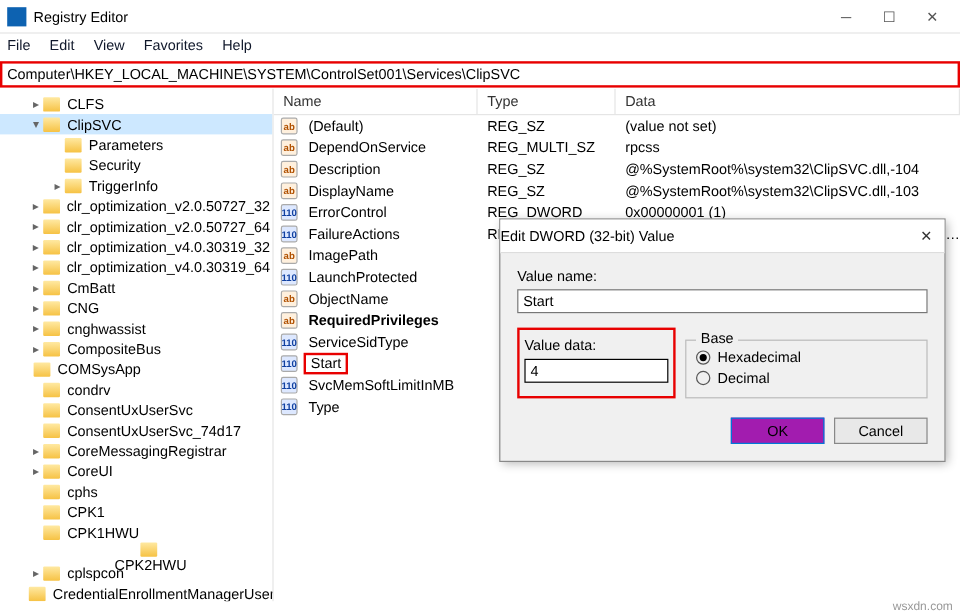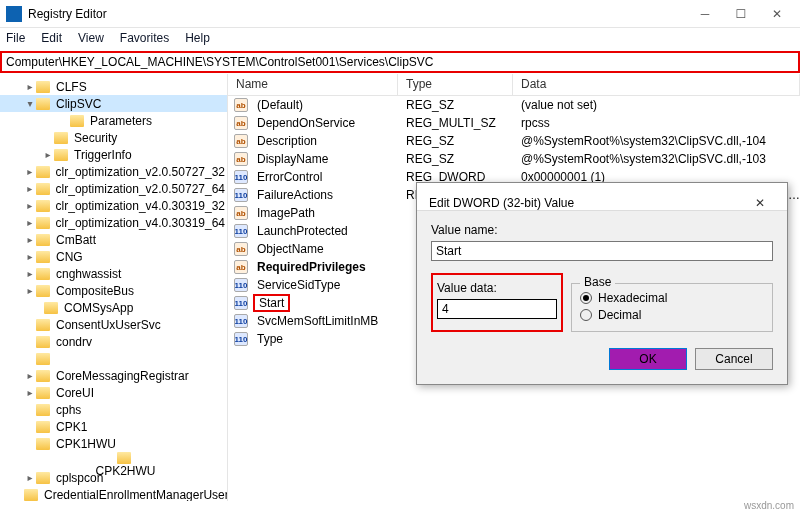--- a/index.html
+++ b/index.html
@@ -26,21 +26,21 @@
 .col-n{width:170px;}.col-t{width:115px;}.col-d{flex:1;}
 .list-row{display:flex;height:18px;align-items:center;}
 .list-row .cell-n{width:170px;display:flex;align-items:center;padding-left:6px;white-space:nowrap;}
 .list-row .cell-t{width:115px;padding-left:8px;}
 .list-row .cell-d{flex:1;padding-left:8px;white-space:nowrap;overflow:hidden;text-overflow:ellipsis;}
 .val-icon{width:14px;height:14px;display:inline-flex;align-items:center;justify-content:center;font-size:8px;font-weight:bold;border:1px solid #aaa;border-radius:2px;margin-right:5px;flex-shrink:0;}
 .val-icon.str{background:#fff0dd;color:#b05000;}
 .val-icon.bin{background:#dde8ff;color:#1040a0;}
 .start-highlight{border:2.5px solid #e80000;}
 .dialog{position:absolute;left:416px;top:182px;width:372px;background:#f0f0f0;border:1px solid #888;box-shadow:2px 2px 8px rgba(0,0,0,.3);}
-.dlg-title{height:28px;display:flex;align-items:flex-end;padding:0 12px;background:#fff;border-bottom:1px solid #ddd;}
+.dlg-title{height:28px;display:flex;align-items:center;padding:0 0;background:#fff;border-bottom:1px solid #ddd;}
 .dlg-title .t{flex:1;}
 .dlg-close{width:30px;text-align:center;color:#333;}
 .dlg-body{padding:10px 14px;}
 .dlg-label{margin:2px 0 4px;color:#000;}
 .dlg-input{width:100%;border:1px solid #777;background:#fff;height:20px;padding:0 4px;margin-bottom:8px;}
 .dlg-row{display:flex;gap:8px;margin-top:4px;}
 .vd-box{border:2.5px solid #e80000;padding:4px 4px 6px 4px;width:132px;}
 .vd-input{width:100%;border:1px solid #000;height:20px;padding:0 4px;background:#fff;}
 .base-group{flex:1;border:1px solid #bbb;padding:4px 8px 6px;position:relative;margin-top:10px;}
 .base-title{position:absolute;top:-9px;left:8px;background:#f0f0f0;padding:0 4px;}
@@ -82,21 +82,21 @@
       <div class="tree-item" style="padding-left: 24px;">
         <span class="expander">▸</span>
         <span class="folder-icon"></span>
         <span class="label">CLFS</span>
       </div>
       <div class="tree-item selected" style="padding-left: 24px;">
         <span class="expander">▾</span>
         <span class="folder-icon"></span>
         <span class="label">ClipSVC</span>
       </div>
-      <div class="tree-item" style="padding-left: 58px;">
+      <div class="tree-item" style="padding-left: 42px;">
         <span class="expander"></span>
         <span class="folder-icon"></span>
         <span class="label">Parameters</span>
       </div>
       <div class="tree-item" style="padding-left: 42px;">
         <span class="expander"></span>
         <span class="folder-icon"></span>
         <span class="label">Security</span>
       </div>
       <div class="tree-item" style="padding-left: 42px;">
@@ -137,38 +137,39 @@
       <div class="tree-item" style="padding-left: 24px;">
         <span class="expander">▸</span>
         <span class="folder-icon"></span>
         <span class="label">cnghwassist</span>
       </div>
       <div class="tree-item" style="padding-left: 24px;">
         <span class="expander">▸</span>
         <span class="folder-icon"></span>
         <span class="label">CompositeBus</span>
       </div>
-      <div class="tree-item" style="padding-left: 32px;">
+      <div class="tree-item" style="padding-left: 16px;">
         <span class="expander"></span>
         <span class="folder-icon"></span>
         <span class="label">COMSysApp</span>
       </div>
       <div class="tree-item" style="padding-left: 24px;">
         <span class="expander"></span>
         <span class="folder-icon"></span>
+        <span class="label">condrv</span>
+      </div>
+      <div class="tree-item" style="padding-left: 24px;">
+        <span class="expander"></span>
+        <span class="folder-icon"></span>
         <span class="label">ConsentUxUserSvc</span>
       </div>
       <div class="tree-item" style="padding-left: 24px;">
         <span class="expander"></span>
         <span class="folder-icon"></span>
-        <span class="label">condrv</span>
-      </div>
-      <div class="tree-item" style="padding-left: 24px;">
-        <span class="expander"></span>
-        <span class="folder-icon"></span>
+        <span class="label">ConsentUxUserSvc_74d17</span>
       </div>
       <div class="tree-item" style="padding-left: 24px;">
         <span class="expander">▸</span>
         <span class="folder-icon"></span>
         <span class="label">CoreMessagingRegistrar</span>
       </div>
       <div class="tree-item" style="padding-left: 24px;">
         <span class="expander">▸</span>
         <span class="folder-icon"></span>
         <span class="label">CoreUI</span>

